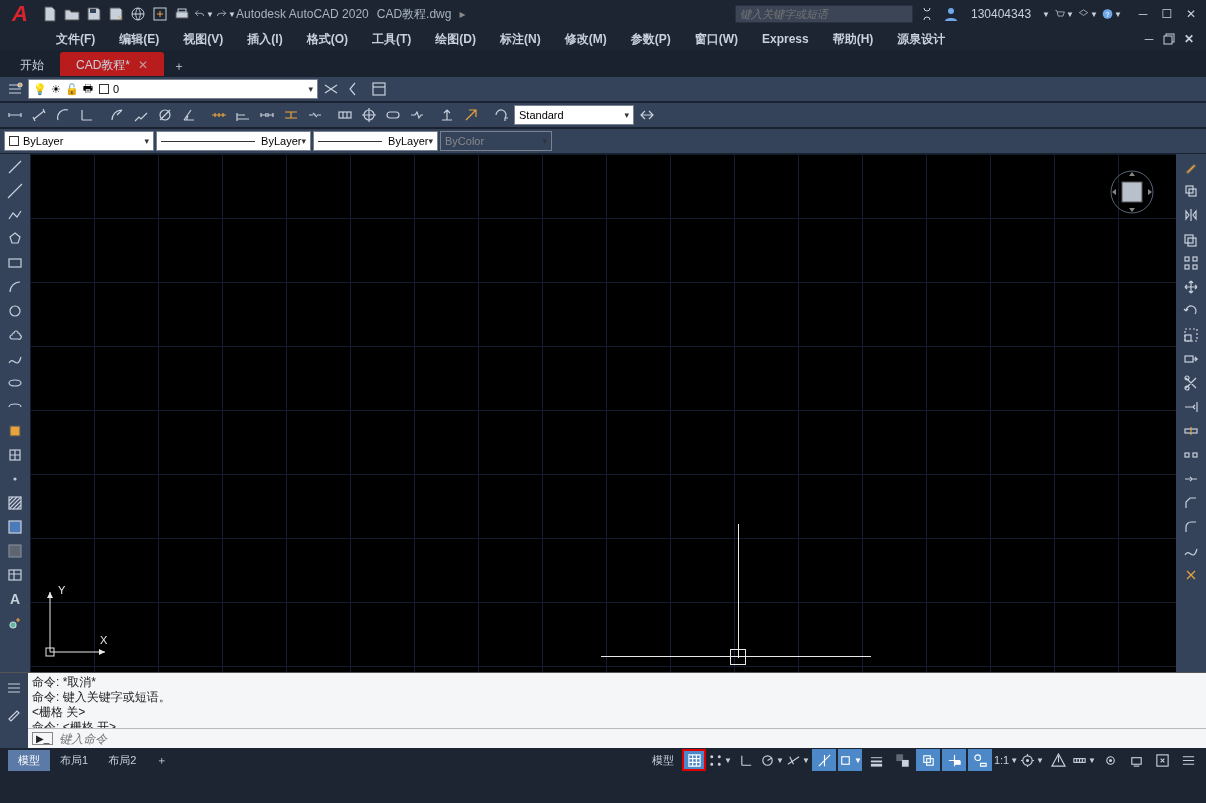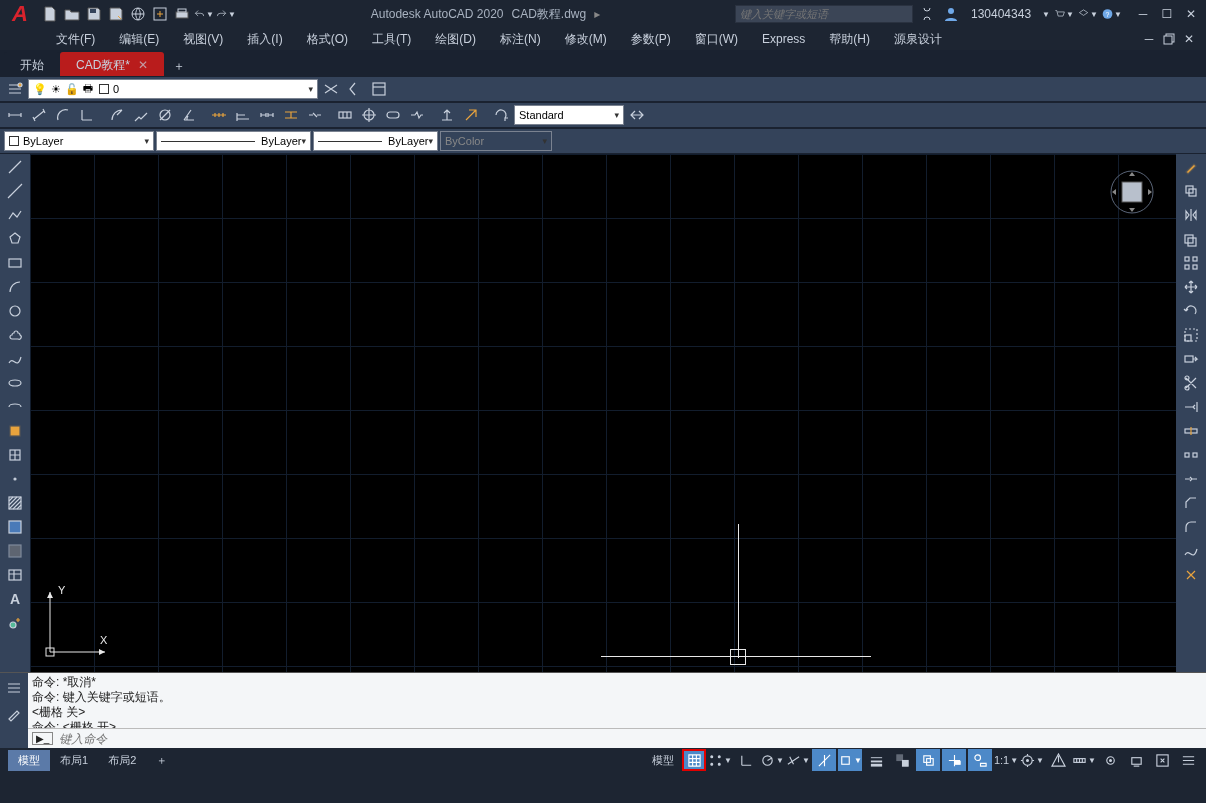--- a/index.html
+++ b/index.html
@@ -2,26 +2,26 @@
 <html><head>
 <meta charset="utf-8">
 <style>
 * { margin:0; padding:0; box-sizing:border-box; font-family:"Microsoft YaHei",sans-serif; }
 body { background:#1d2532; width:1206px; height:803px; overflow:hidden; color:#c8d0dc; font-size:12px; user-select:none; }
 .titlebar { height:28px; background:#1d2532; display:flex; align-items:center; padding:0 6px; }
 .logo { width:28px; height:28px; display:flex; align-items:center; justify-content:center; color:#d9232d; font-weight:bold; font-size:22px; font-style:italic; margin-right:6px;}
 .qat { display:flex; gap:2px; align-items:center; }
 .qat-btn { width:20px; height:20px; display:flex; align-items:center; justify-content:center; cursor:pointer; color:#c8d0dc;}
 .qat-btn svg { width:16px; height:16px; }
-.title-text { flex:1; text-align:center; color:#a8b2c0; font-size:12px; display:flex; justify-content:center; align-items:center; gap:8px;}
+.title-text { flex:1; text-align:center; color:#a8b2c0; font-size:12px; display:flex; align-items:center; gap:8px;}
 .search-box { display:flex; align-items:center; gap:4px; }
 .search-input { background:#3b4556; border:1px solid #2a3240; width:178px; height:18px; color:#888; font-size:11px; padding:0 4px; font-style:italic;}
 .win-controls { display:flex; gap:6px; align-items:center; }
 .win-btn { width:18px; height:18px; display:flex; align-items:center; justify-content:center; cursor:pointer;}
-.menubar { height:22px; display:flex; align-items:center; padding-left:44px; gap:0; }
+.menubar { height:22px; display:flex; align-items:center; padding-left:44px; gap:0;font-weight:bold; }
 .menu-item { padding:2px 12px; cursor:pointer; color:#c8d0dc; font-size:12px;}
 .doc-win-controls { margin-left:auto; display:flex; gap:2px; padding-right:8px;}
 .tabs { height:26px; background:#1a2230; display:flex; align-items:flex-end; padding-left:4px;}
 .tab { height:24px; padding:4px 16px 2px; background:#1a2230; color:#c8d0dc; cursor:pointer; display:flex; align-items:center; gap:8px; border-radius:3px 3px 0 0;}
 .tab.active { background:#b91c1c; }
 .tab-close { cursor:pointer; opacity:.7;}
 .tab-add { width:22px; height:20px; display:flex; align-items:center; justify-content:center; cursor:pointer; margin-left:4px;}
 .toolbar-row { height:26px; background:#34435a; border-top:1px solid #1a2230; border-bottom:1px solid #1a2230; display:flex; align-items:center; padding:0 4px; gap:2px;}
 .tb-btn { width:22px; height:22px; display:flex; align-items:center; justify-content:center; cursor:pointer; }
 .tb-btn svg { width:16px; height:16px; stroke:#c8d0dc; fill:none; stroke-width:1.2;}
@@ -342,21 +342,21 @@
       <svg viewBox="0 0 16 16">
         <path d="M3 13L13 3M6 3h7v7" stroke="#e8a33d"></path>
       </svg>
     </div>
   <div class="tb-sep"></div>
   <div class="tb-btn">
       <svg viewBox="0 0 16 16">
         <path d="M3 8a5 5 0 119 3M12 14v-3h3"></path>
       </svg>
     </div>
-  <div class="dropdown" style="width:110px;">
+  <div class="dropdown" style="width:120px;">
     <span>Standard</span>
       <span class="caret">▾</span>
   </div>
   <div class="tb-btn">
       <svg viewBox="0 0 16 16">
         <path d="M2 8h12M6 4l-4 4 4 4M10 4l4 4-4 4"></path>
       </svg>
     </div>
 </div>
 

